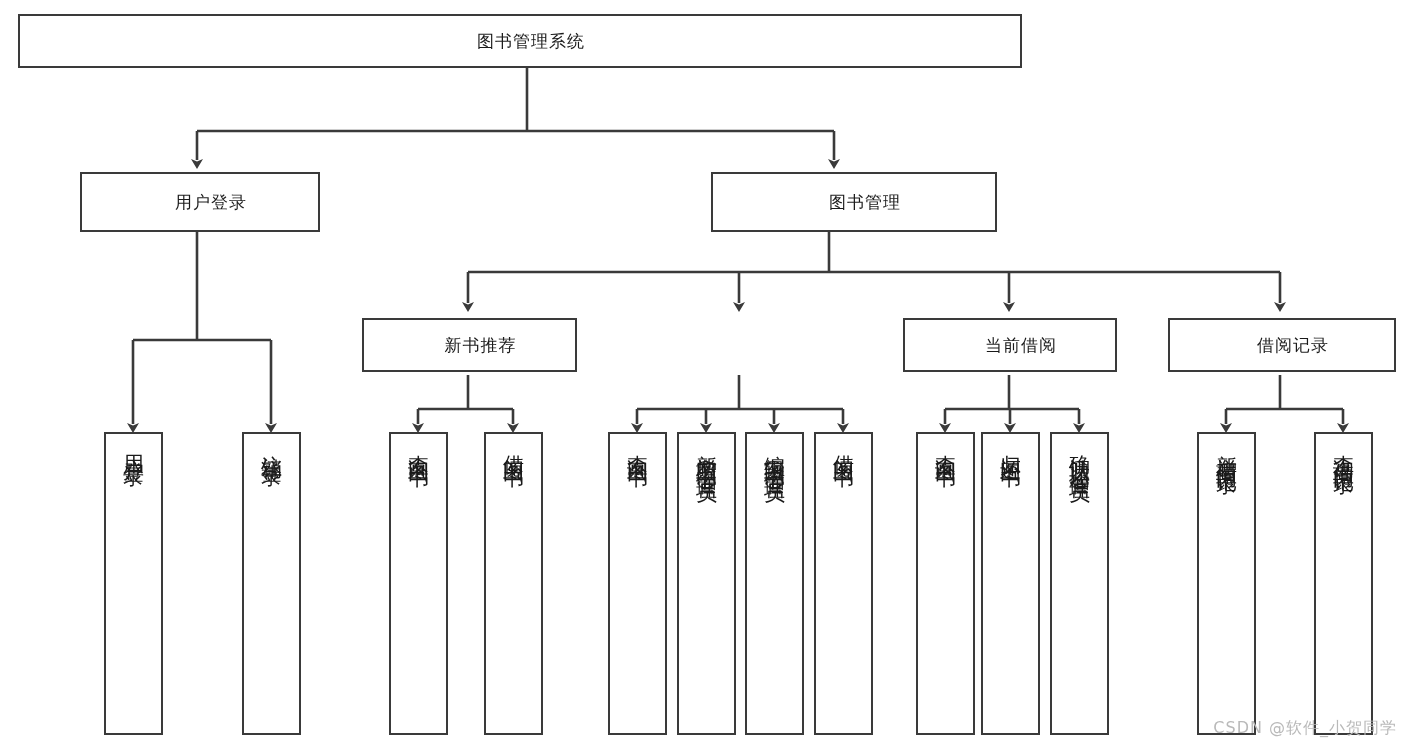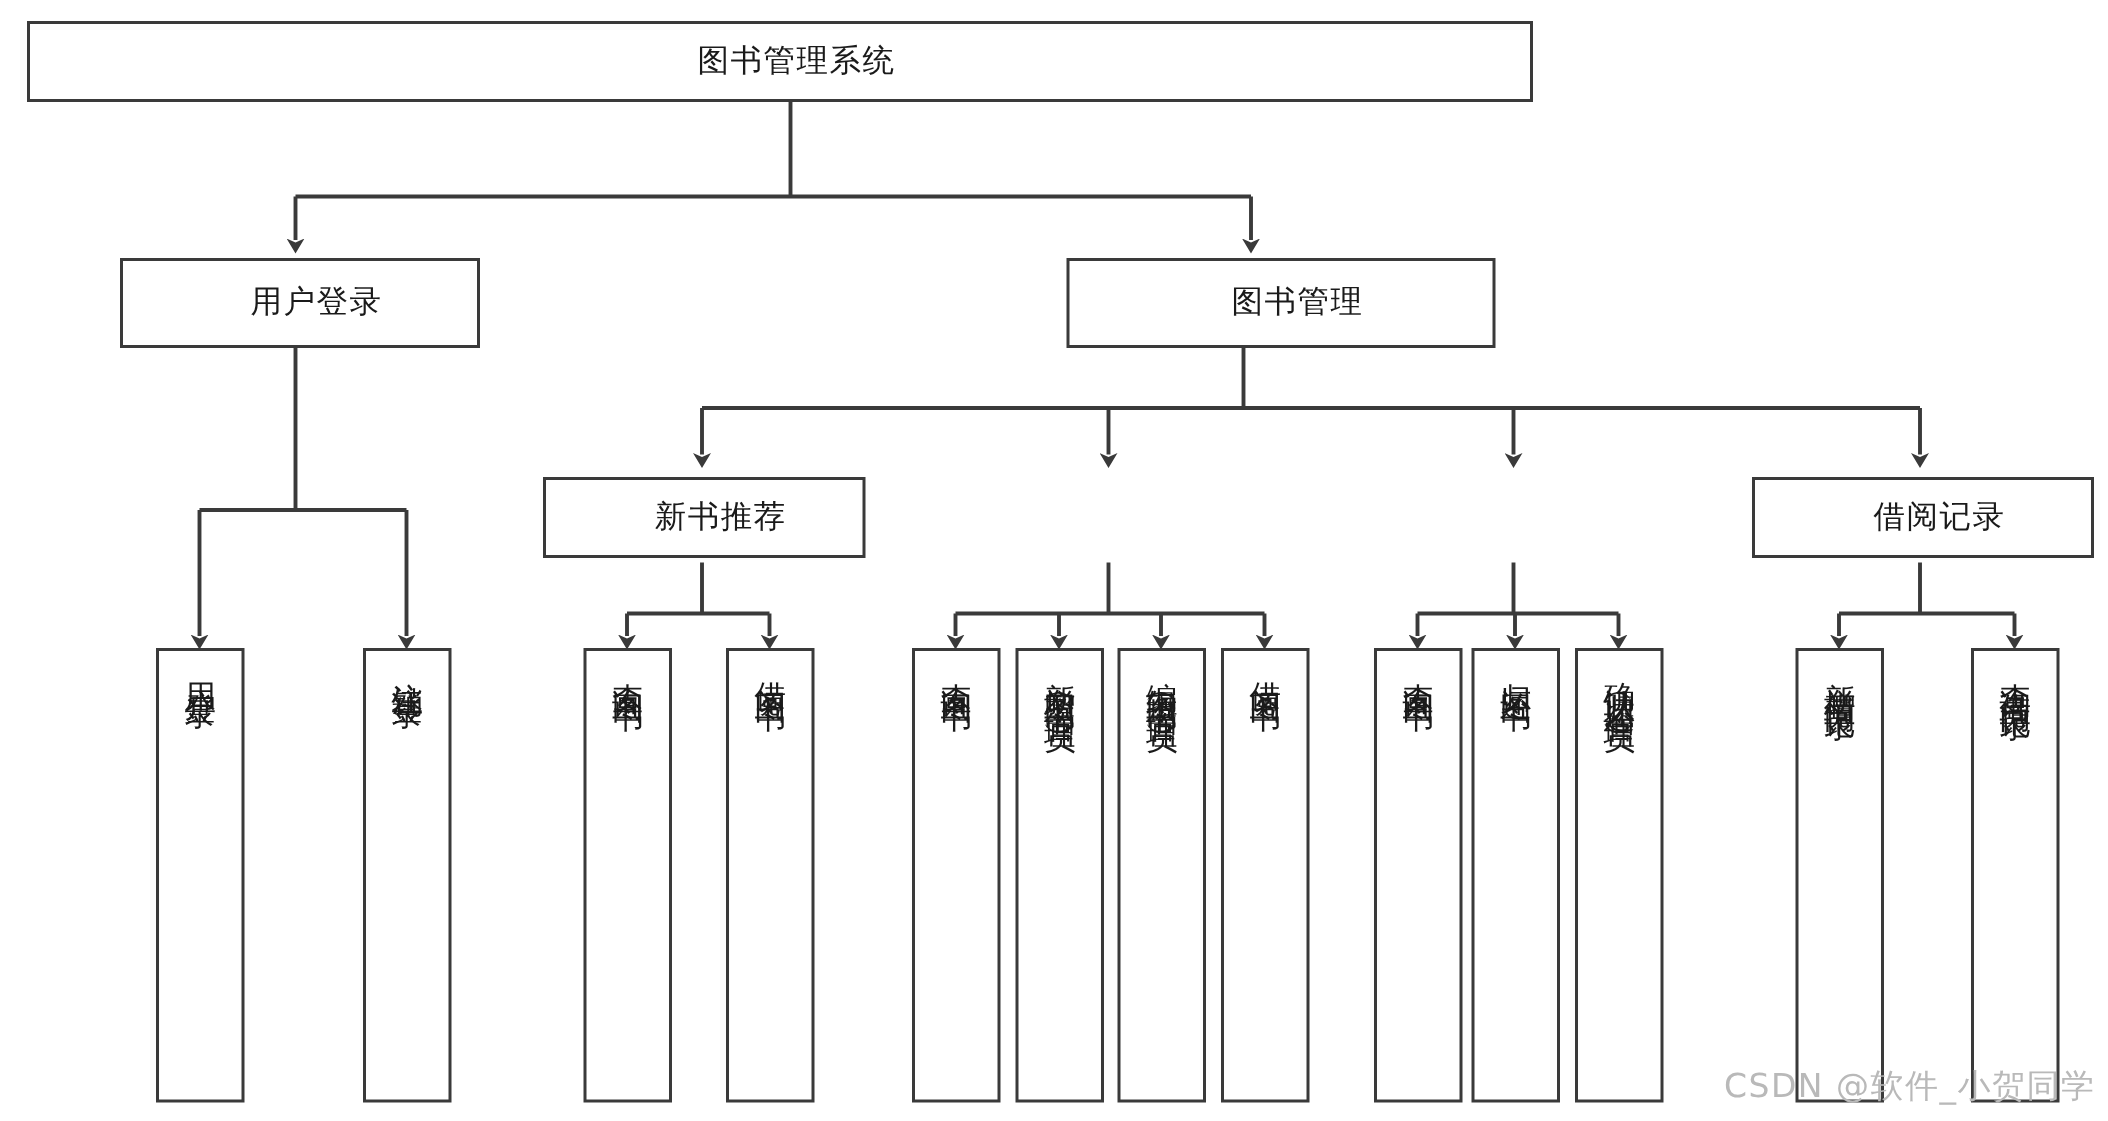--- a/index.html
+++ b/index.html
@@ -29,21 +29,21 @@
     box-sizing: border-box;
     border: 2px solid #3a3a3a;
     background: #ffffff;
     color: #1a1a1a;
     display: flex;
     align-items: center;
     justify-content: center;
     text-align: center;
   }
   .node-h {
-    font-size: 21px;
+    font-size: 17px;
     letter-spacing: 1px;
     line-height: 1.1;
     padding-left: 22px;
   }
   .node-v {
     writing-mode: vertical-rl;
     text-orientation: upright;
     font-size: 21px;
     letter-spacing: 4px;
     line-height: 1.15;
@@ -52,21 +52,21 @@
     align-items: center;
   }
   .node-v .vtext {
     display: block;
     white-space: nowrap;
   }
   #watermark {
     position: absolute;
     right: 8px;
     bottom: 8px;
-    font-size: 22px;
+    font-size: 16px;
     color: #b9b9b9;
     letter-spacing: 1px;
     white-space: nowrap;
     pointer-events: none;
   }
 </style>
 </head>
 <body>
 
 <div id="canvas">
@@ -128,20 +128,23 @@
   <div class="node node-h" style="left:80px; top:172px; width:240px; height:60px;">
     <span>用户登录</span>
   </div>
   <div class="node node-h" style="left:711px; top:172px; width:286px; height:60px;">
     <span>图书管理</span>
   </div>
 
   <div class="node node-h" style="left:362px; top:318px; width:215px; height:54px;">
     <span>新书推荐</span>
   </div>
+  <div class="node node-h" style="left:903px; top:318px; width:214px; height:54px;">
+    <span>当前借阅</span>
+  </div>
   <div class="node node-h" style="left:1168px; top:318px; width:228px; height:54px;">
     <span>借阅记录</span>
   </div>
 
   <div class="node node-v" style="left:104px; top:432px; width:59px; height:303px;">
     <span class="vtext">用户登录</span>
   </div>
   <div class="node node-v" style="left:242px; top:432px; width:59px; height:303px;">
     <span class="vtext">注销登录</span>
   </div>

